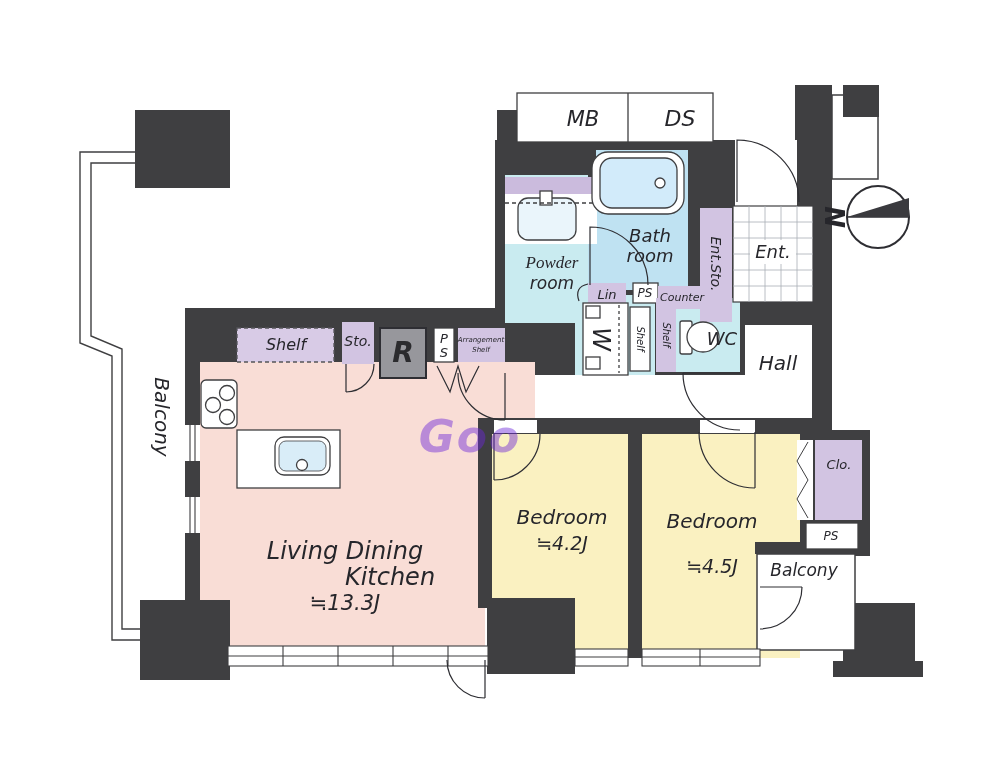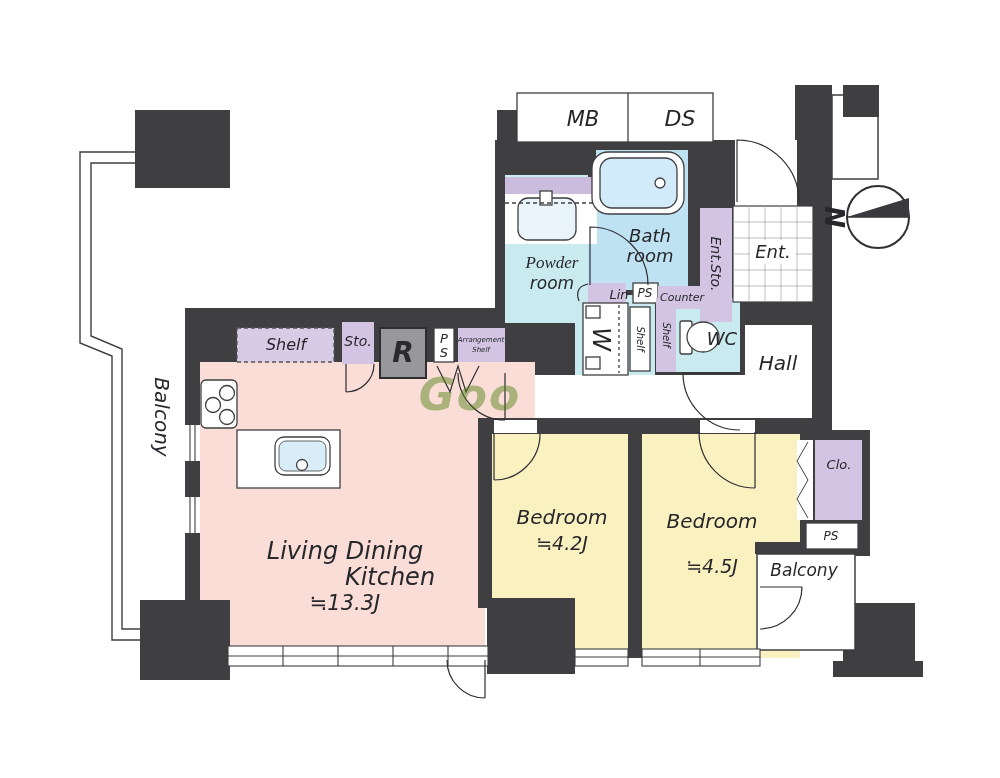--- a/index.html
+++ b/index.html
@@ -5,21 +5,21 @@
   html,body{margin:0;padding:0;background:#ffffff;}
   .plan{position:relative;width:1000px;height:778px;background:#fff;overflow:hidden;
         font-family:"DejaVu Sans",sans-serif;}
   .plan svg{position:absolute;left:0;top:0;}
   .lbl{position:absolute;transform:translate(-50%,-50%);color:#26262b;
        font-style:italic;font-weight:500;white-space:nowrap;line-height:1;
        font-family:"DejaVu Sans",sans-serif;}
   .v90{transform:translate(-50%,-50%) rotate(90deg);}
   .v270{transform:translate(-50%,-50%) rotate(-90deg);}
   .bold{font-weight:bold;}
-  .wm{color:#4d7c0f;opacity:.45;font-weight:bold;font-size:44px;letter-spacing:2px;}
+  .wm{color:#6d28d9;opacity:.45;font-weight:bold;font-size:44px;letter-spacing:2px;margin-top:42px;}
 </style>
 </head>
 <body>
 
 <div class="plan">
 <svg width="1000" height="778" viewBox="0 0 1000 778">
 
   <g fill="#3f3f41">
     <rect x="135" y="110" width="95" height="78"></rect>
     <rect x="497" y="110" width="68" height="40"></rect>
@@ -165,21 +165,21 @@
   <div class="lbl" style="left:583px;top:119px;font-size:21px;">MB</div>
   <div class="lbl" style="left:669px;top:119px;font-size:22px;margin-left:11px;">DS</div>
   <div class="lbl" style="left:650px;top:236px;font-size:18px;">Bath</div>
   <div class="lbl" style="left:650px;top:256px;font-size:18px;">room</div>
   <div class="lbl" style="left:552px;top:262px;font-size:17px;font-family:Liberation Serif, serif;">Powder</div>
   <div class="lbl" style="left:552px;top:283px;font-size:17px;">room</div>
   <div class="lbl v90" style="left:716px;top:264px;font-size:14px;">Ent.Sto.</div>
   <div class="lbl" style="left:773px;top:252px;font-size:18px;font-style:italic;">Ent.</div>
   <div class="lbl" style="left:722px;top:339px;font-size:18px;">WC</div>
   <div class="lbl" style="left:778px;top:363px;font-size:20px;">Hall</div>
-  <div class="lbl" style="left:607px;top:294px;font-size:13px;margin-left:12px;">Lin</div>
+  <div class="lbl" style="left:607px;top:294px;font-size:13px;">Lin</div>
   <div class="lbl" style="left:645px;top:293px;font-size:12px;">PS</div>
   <div class="lbl" style="left:682px;top:297px;font-size:11px;">Counter</div>
   <div class="lbl v90" style="left:601px;top:339px;font-size:24px;">W</div>
   <div class="lbl v90" style="left:640px;top:339px;font-size:10px;">Shelf</div>
   <div class="lbl v90" style="left:666px;top:335px;font-size:10px;">Shelf</div>
   <div class="lbl" style="left:286px;top:345px;font-size:16px;">Shelf</div>
   <div class="lbl" style="left:358px;top:341px;font-size:14px;">Sto.</div>
   <div class="lbl bold" style="left:403px;top:353px;font-size:28px;color:#2b2b2e;">R</div>
   <div class="lbl" style="left:444px;top:338px;font-size:13px;">P</div>
   <div class="lbl" style="left:444px;top:352px;font-size:13px;">S</div>

